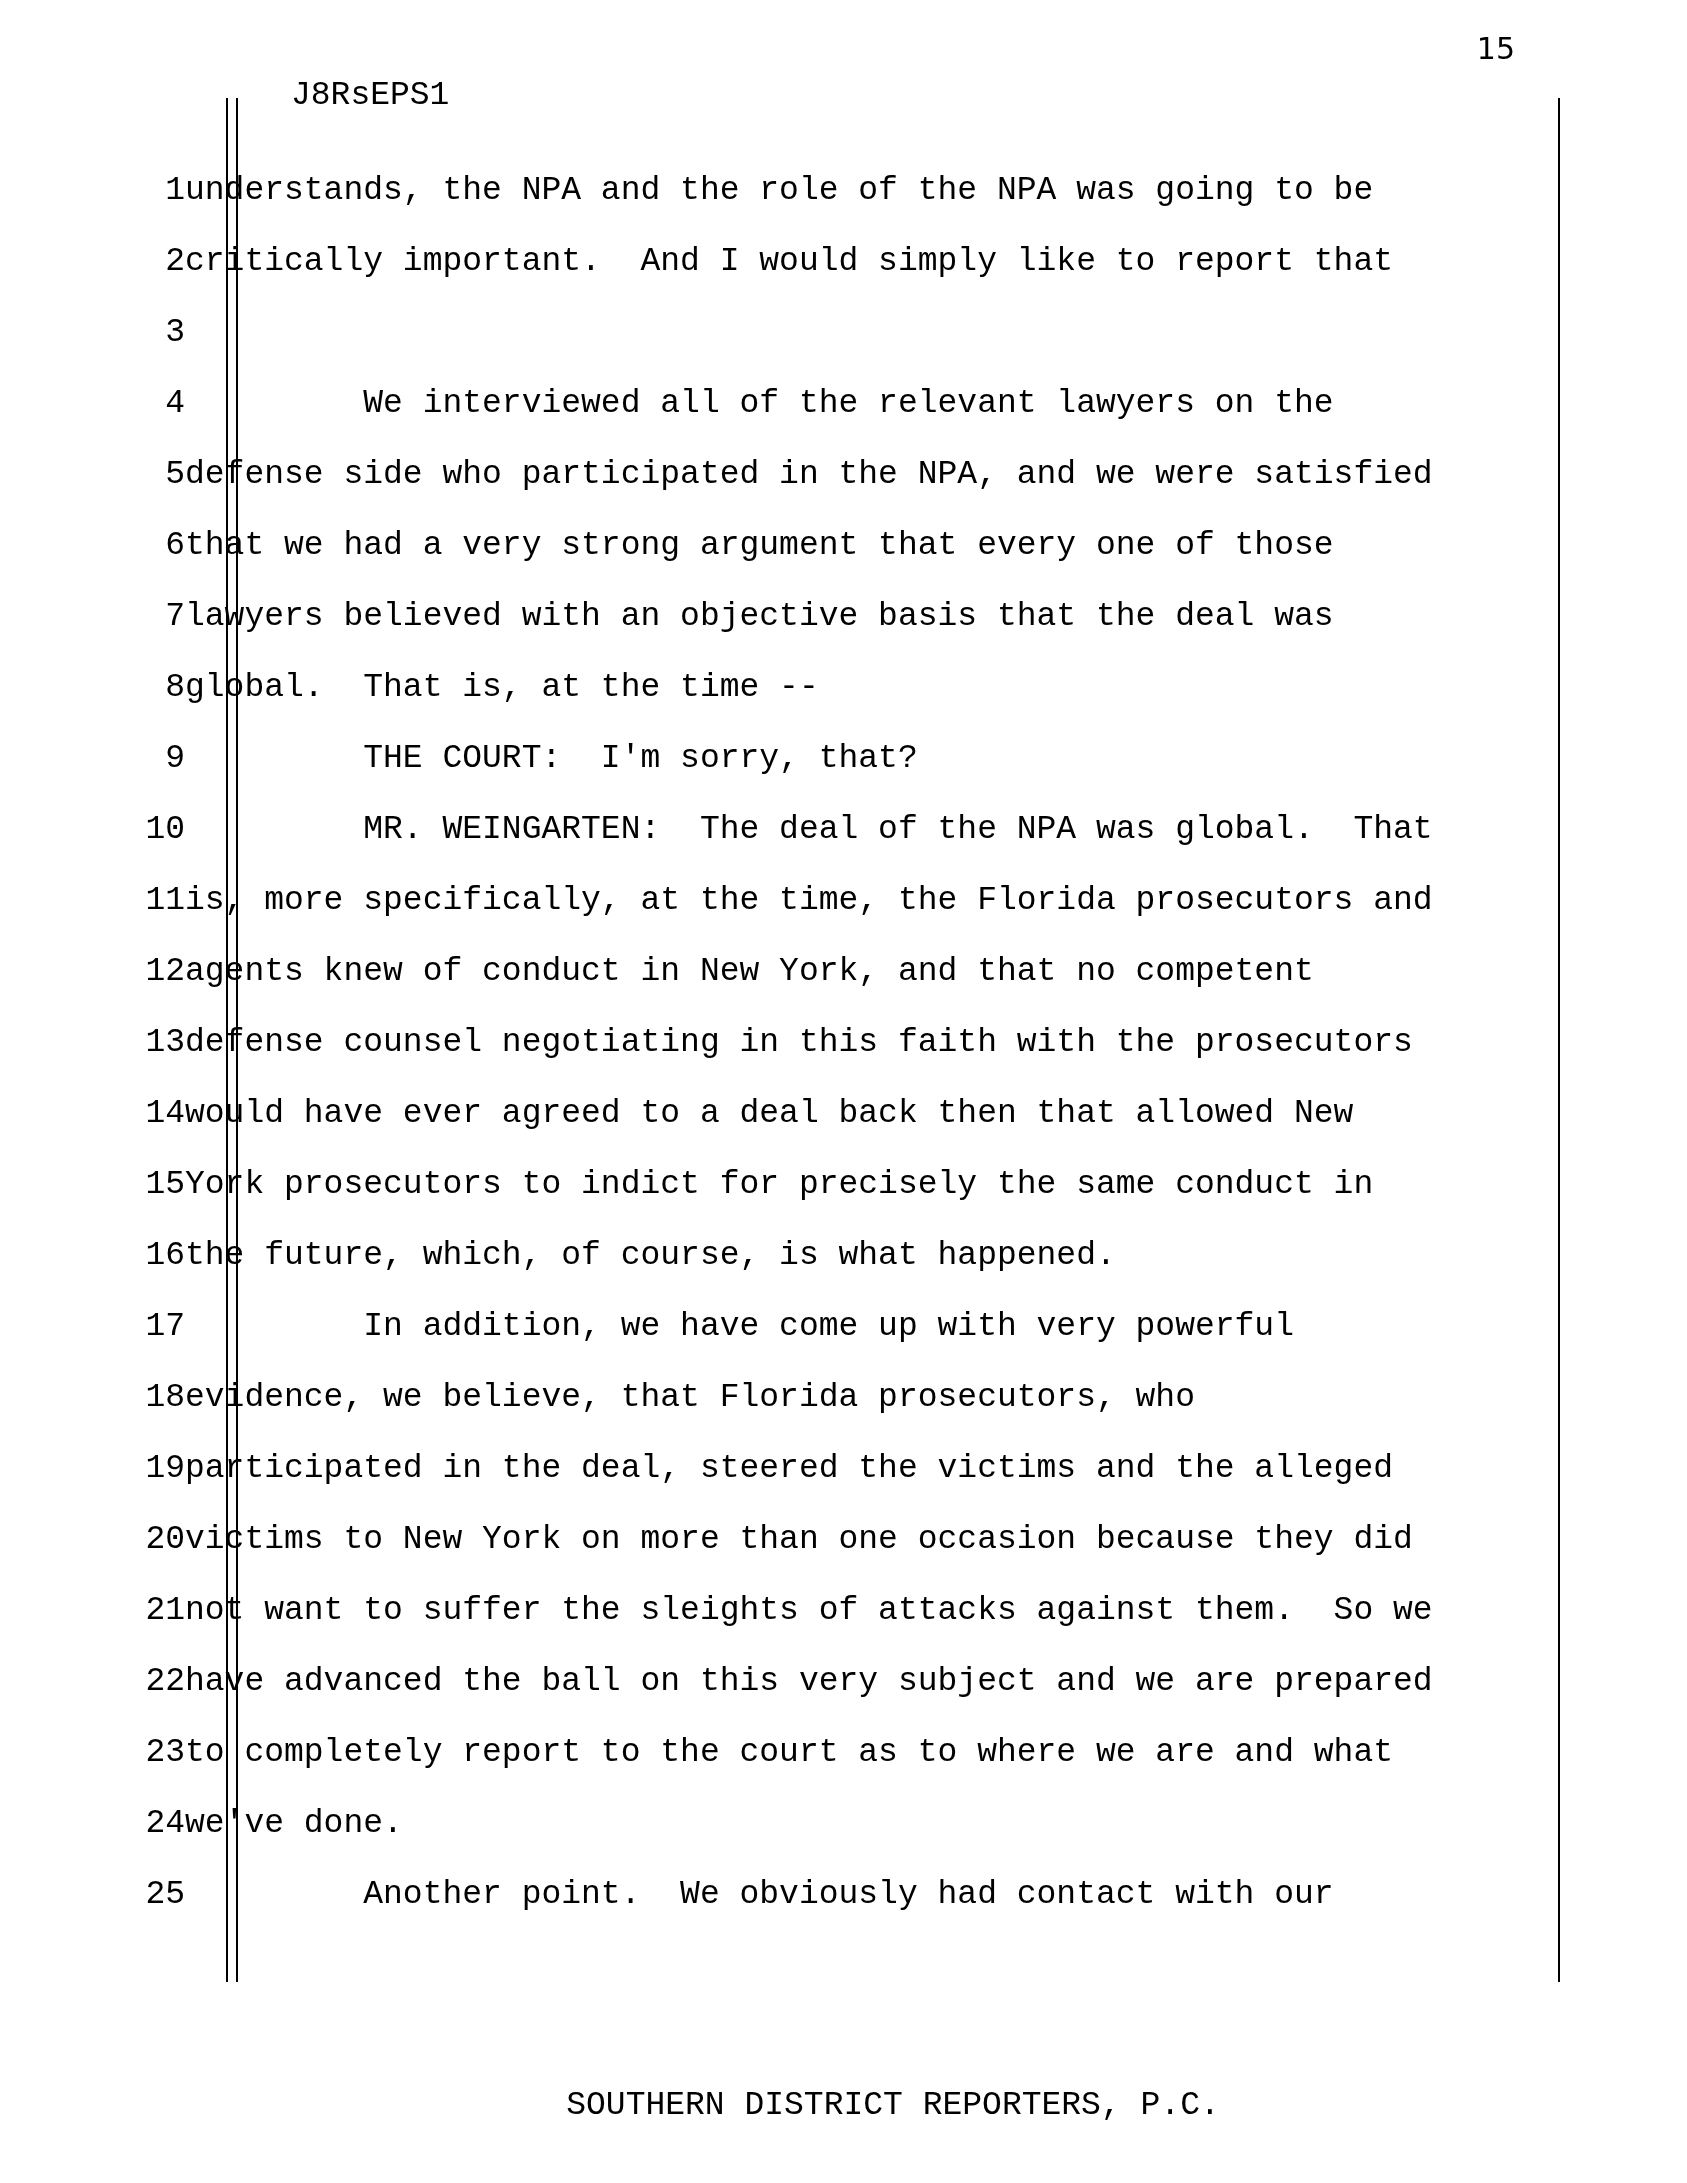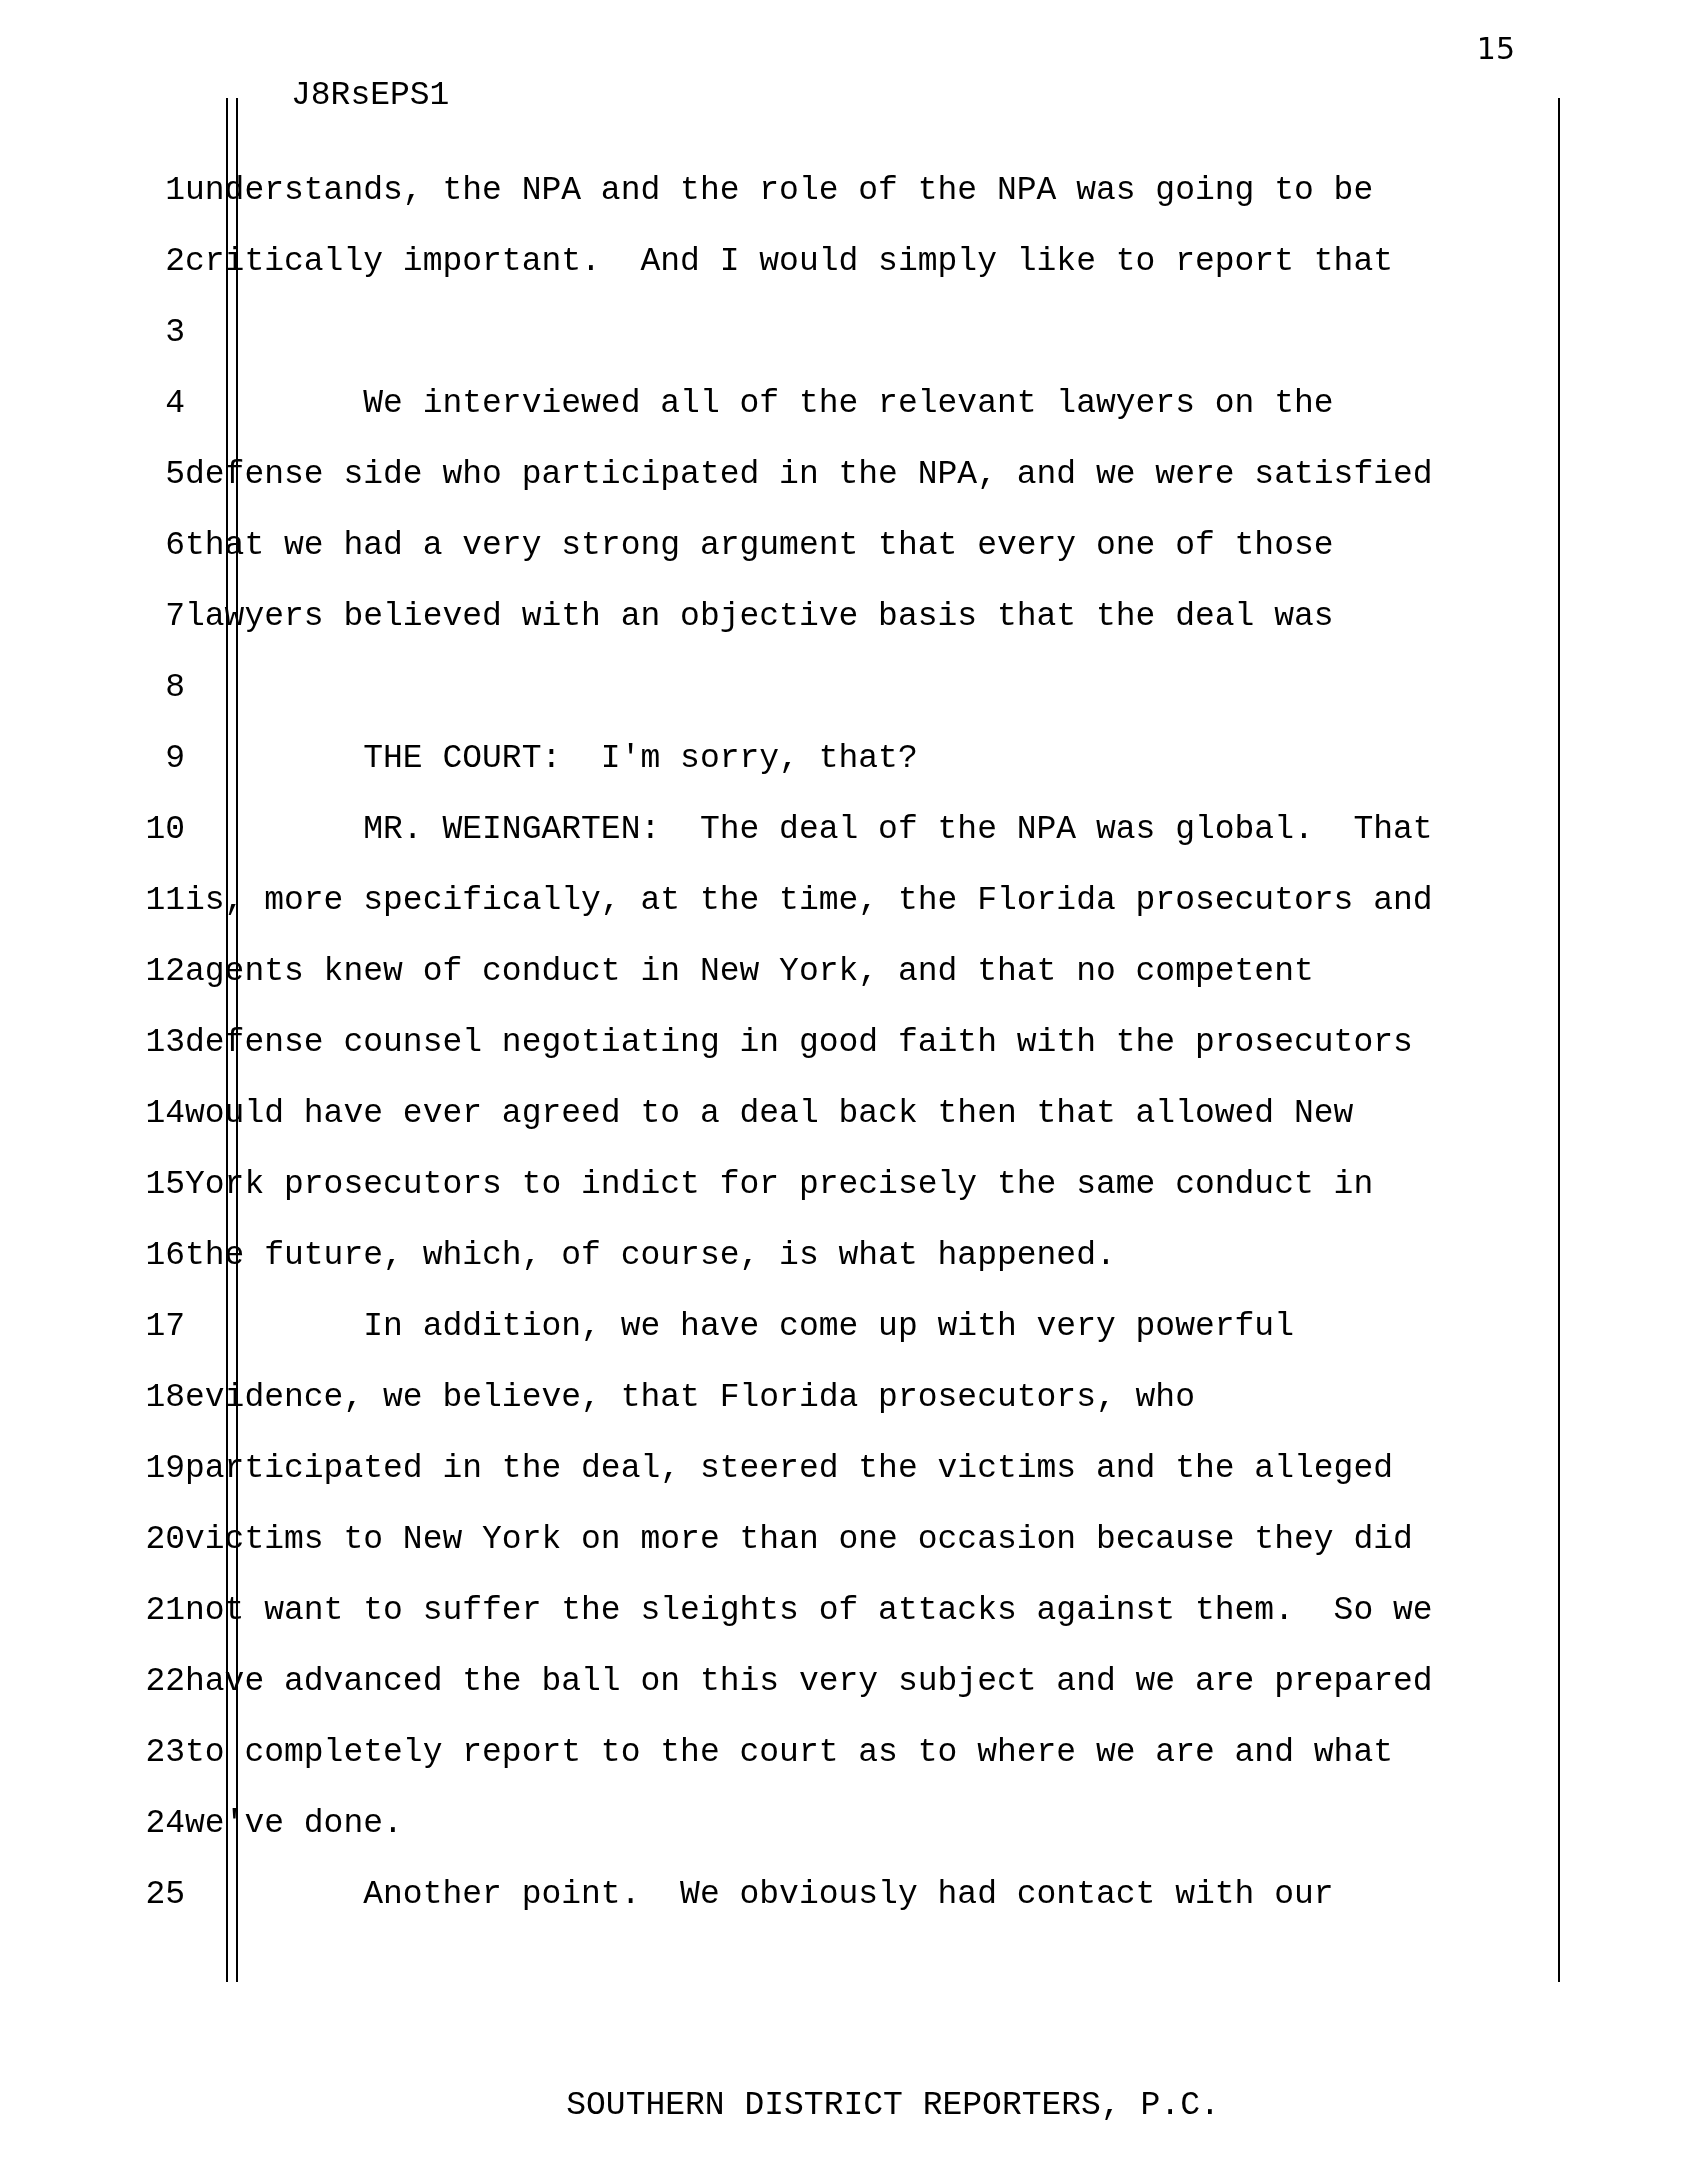--- a/index.html
+++ b/index.html
@@ -105,40 +105,41 @@
     <div class="t-row">
         <span class="num">6</span>
         <span class="txt">that we had a very strong argument that every one of those</span>
       </div>
     <div class="t-row">
         <span class="num">7</span>
         <span class="txt">lawyers believed with an objective basis that the deal was</span>
       </div>
     <div class="t-row">
         <span class="num">8</span>
+        <span class="txt">global.  That is, at the time --</span>
       </div>
     <div class="t-row">
         <span class="num">9</span>
         <span class="txt">         THE COURT:  I'm sorry, that?</span>
       </div>
     <div class="t-row">
         <span class="num">10</span>
         <span class="txt">         MR. WEINGARTEN:  The deal of the NPA was global.  That</span>
       </div>
     <div class="t-row">
         <span class="num">11</span>
         <span class="txt">is, more specifically, at the time, the Florida prosecutors and</span>
       </div>
     <div class="t-row">
         <span class="num">12</span>
         <span class="txt">agents knew of conduct in New York, and that no competent</span>
       </div>
     <div class="t-row">
         <span class="num">13</span>
-        <span class="txt">defense counsel negotiating in good faith with the prosecutors</span>
+        <span class="txt">defense counsel negotiating in this faith with the prosecutors</span>
       </div>
     <div class="t-row">
         <span class="num">14</span>
         <span class="txt">would have ever agreed to a deal back then that allowed New</span>
       </div>
     <div class="t-row">
         <span class="num">15</span>
         <span class="txt">York prosecutors to indict for precisely the same conduct in</span>
       </div>
     <div class="t-row">

